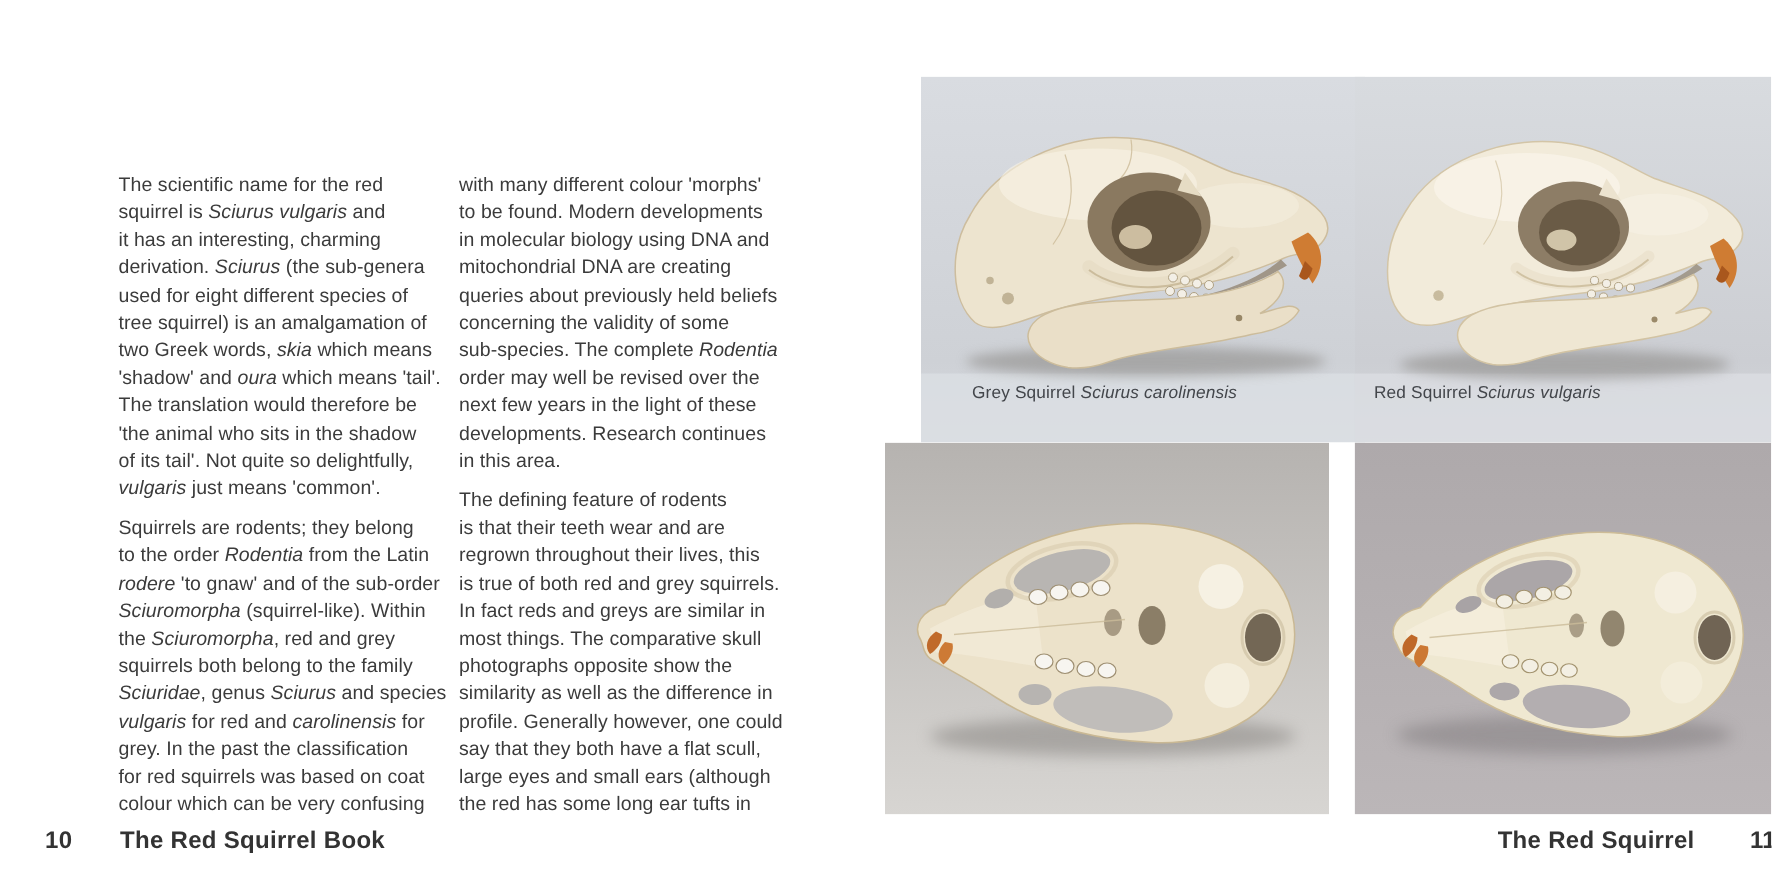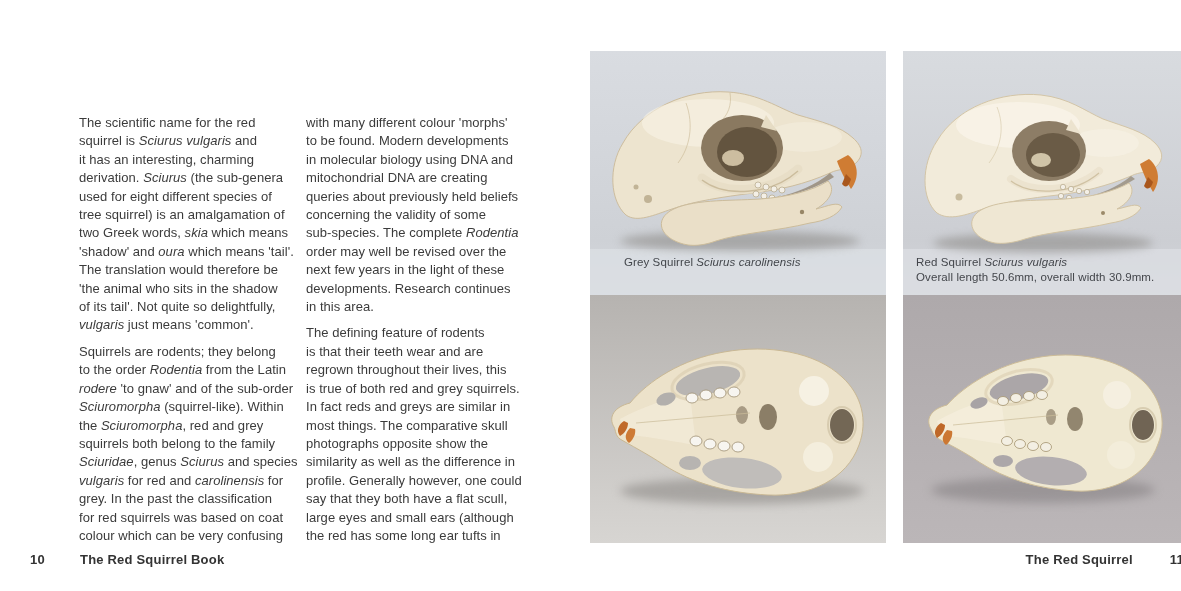--- a/index.html
+++ b/index.html
@@ -11,35 +11,35 @@
     position:absolute; top:114px; font-size:13px; line-height:18.4px;
     color:#3b3b3b; letter-spacing:0.05px;
   }
   .col1 { left:79px;  width:252px; }
   .col2 { left:306px; width:252px; }
   .textcol p { margin:0 0 8px 0; }
   .textcol p:last-child { margin-bottom:0; }
   i { font-style:italic; }
 
   .fig { position:absolute; overflow:hidden; }
-  .figA { left:590px; top:51px;  width:296px; height:244px;text-decoration:underline; }
+  .figA { left:614px; top:51px;  width:296px; height:244px;text-decoration:underline; }
   .figB { left:903px; top:51px;  width:278px; height:299px; }
   .figC { left:590px; top:295px; width:296px; height:248px; }
   .figD { left:903px; top:295px; width:278px; height:248px; }
   .fig svg { position:absolute; left:0; top:0; display:block; }
 
   .caption {
     position:absolute; font-size:11.5px; line-height:15px; color:#43464b;
     letter-spacing:0.1px;
   }
   .capA { left:34px; top:204px; }
   .capB { left:13px; top:204px; }
 
   .footer {
-    position:absolute; top:552px; font-size:13px; font-weight:700;
+    position:absolute; top:552px; font-size:16px; font-weight:700;
     color:#333333; letter-spacing:0.2px;
   }
   .footer-left-num   { left:30px; }
   .footer-left-title { left:80px; }
   .footer-right { right:29px; display:flex; gap:37px;margin-left:12px; }
 </style>
 </head>
 <body>
 
 <div class="spread">
@@ -135,21 +135,21 @@
           <circle cx="184" cy="141" r="2.7"></circle>
         <circle cx="158" cy="145" r="2.7"></circle>
           <circle cx="166" cy="147" r="2.7"></circle>
           <circle cx="174" cy="149" r="2.7"></circle>
           <circle cx="182" cy="150" r="2.7"></circle>
       </g>
       <path fill="#efe7d3" stroke="#d2c3a3" stroke-width="1" d="M92,192 C70,188 60,170 78,159 C98,148 132,150 162,148 C188,146 210,141 226,132 C233,140 227,151 214,158 C225,156 234,151 238,157 C233,165 221,170 208,172 C178,179 144,181 122,188 C110,192 100,193 92,192 Z"></path>
       <circle cx="200" cy="162" r="2" fill="#9b8a6a"></circle>
       <circle cx="56" cy="146" r="3.5" fill="#ab9b77" opacity="0.6"></circle>
     </svg>
-    <figcaption class="caption capB"><span>Red Squirrel </span><i>Sciurus vulgaris</i><br><span>Overall length 50.6mm, overall width 30.9mm.</span></figcaption>
+    <figcaption class="caption capB"><span>Red Squirrel </span><i>Sciurus vulgaris</i><br></figcaption>
   </figure>
 
   <figure class="fig figC" style="margin:0">
     <svg viewBox="0 0 296 248" width="296" height="248">
       <defs>
         <linearGradient id="bgC" x1="0" y1="0" x2="0" y2="1">
           <stop offset="0" stop-color="#b6b3b0"></stop>
             <stop offset="1" stop-color="#d7d5d2"></stop>
         </linearGradient>
         <filter id="blC" x="-50%" y="-50%" width="200%" height="200%">

